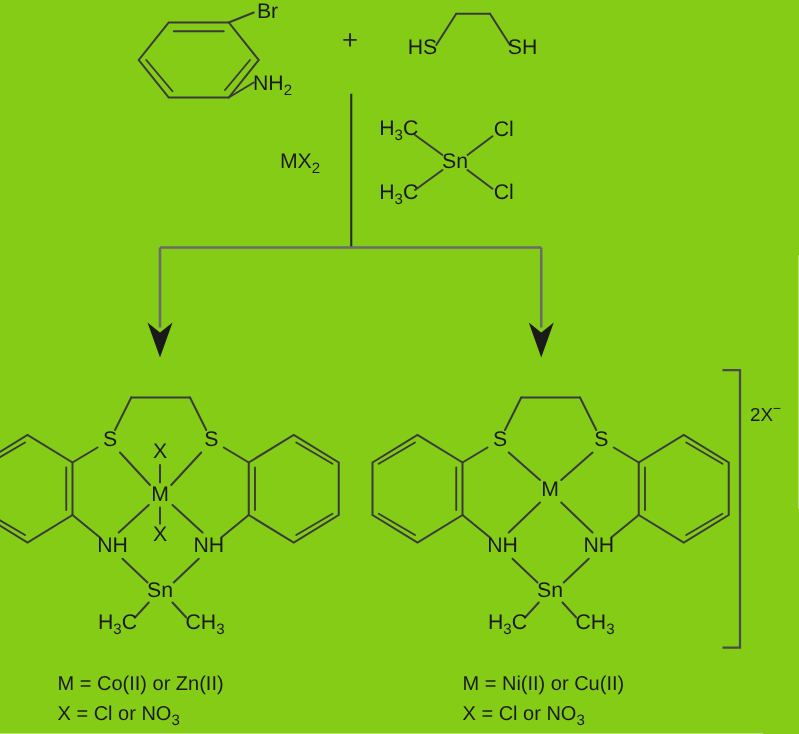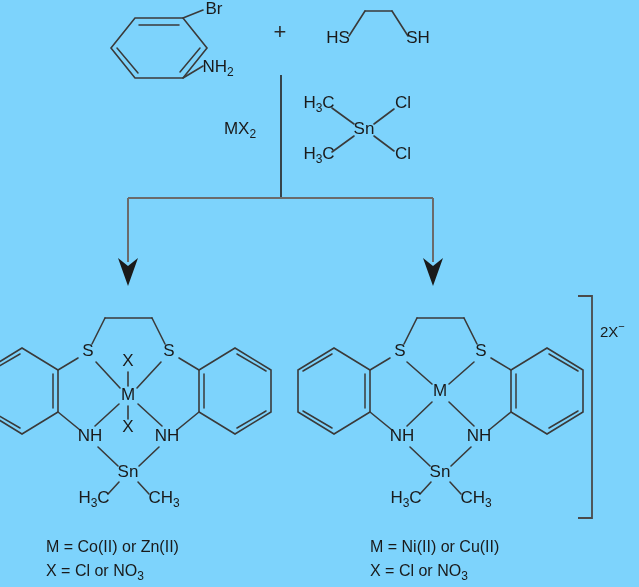--- a/index.html
+++ b/index.html
@@ -8,21 +8,21 @@
     padding: 0;
     background: #ffffff;
   }
   body {
     font-family: "Liberation Sans", sans-serif;
   }
   #scheme {
     position: relative;
     width: 639px;
     height: 587px;
-    background: #7dd3fc;
+    background: #84cc16;
     overflow: hidden;
   }
   svg.scheme-svg {
     position: absolute;
     left: 0;
     top: 0;
     width: 639px;
     height: 587px;
   }
   .bond {

